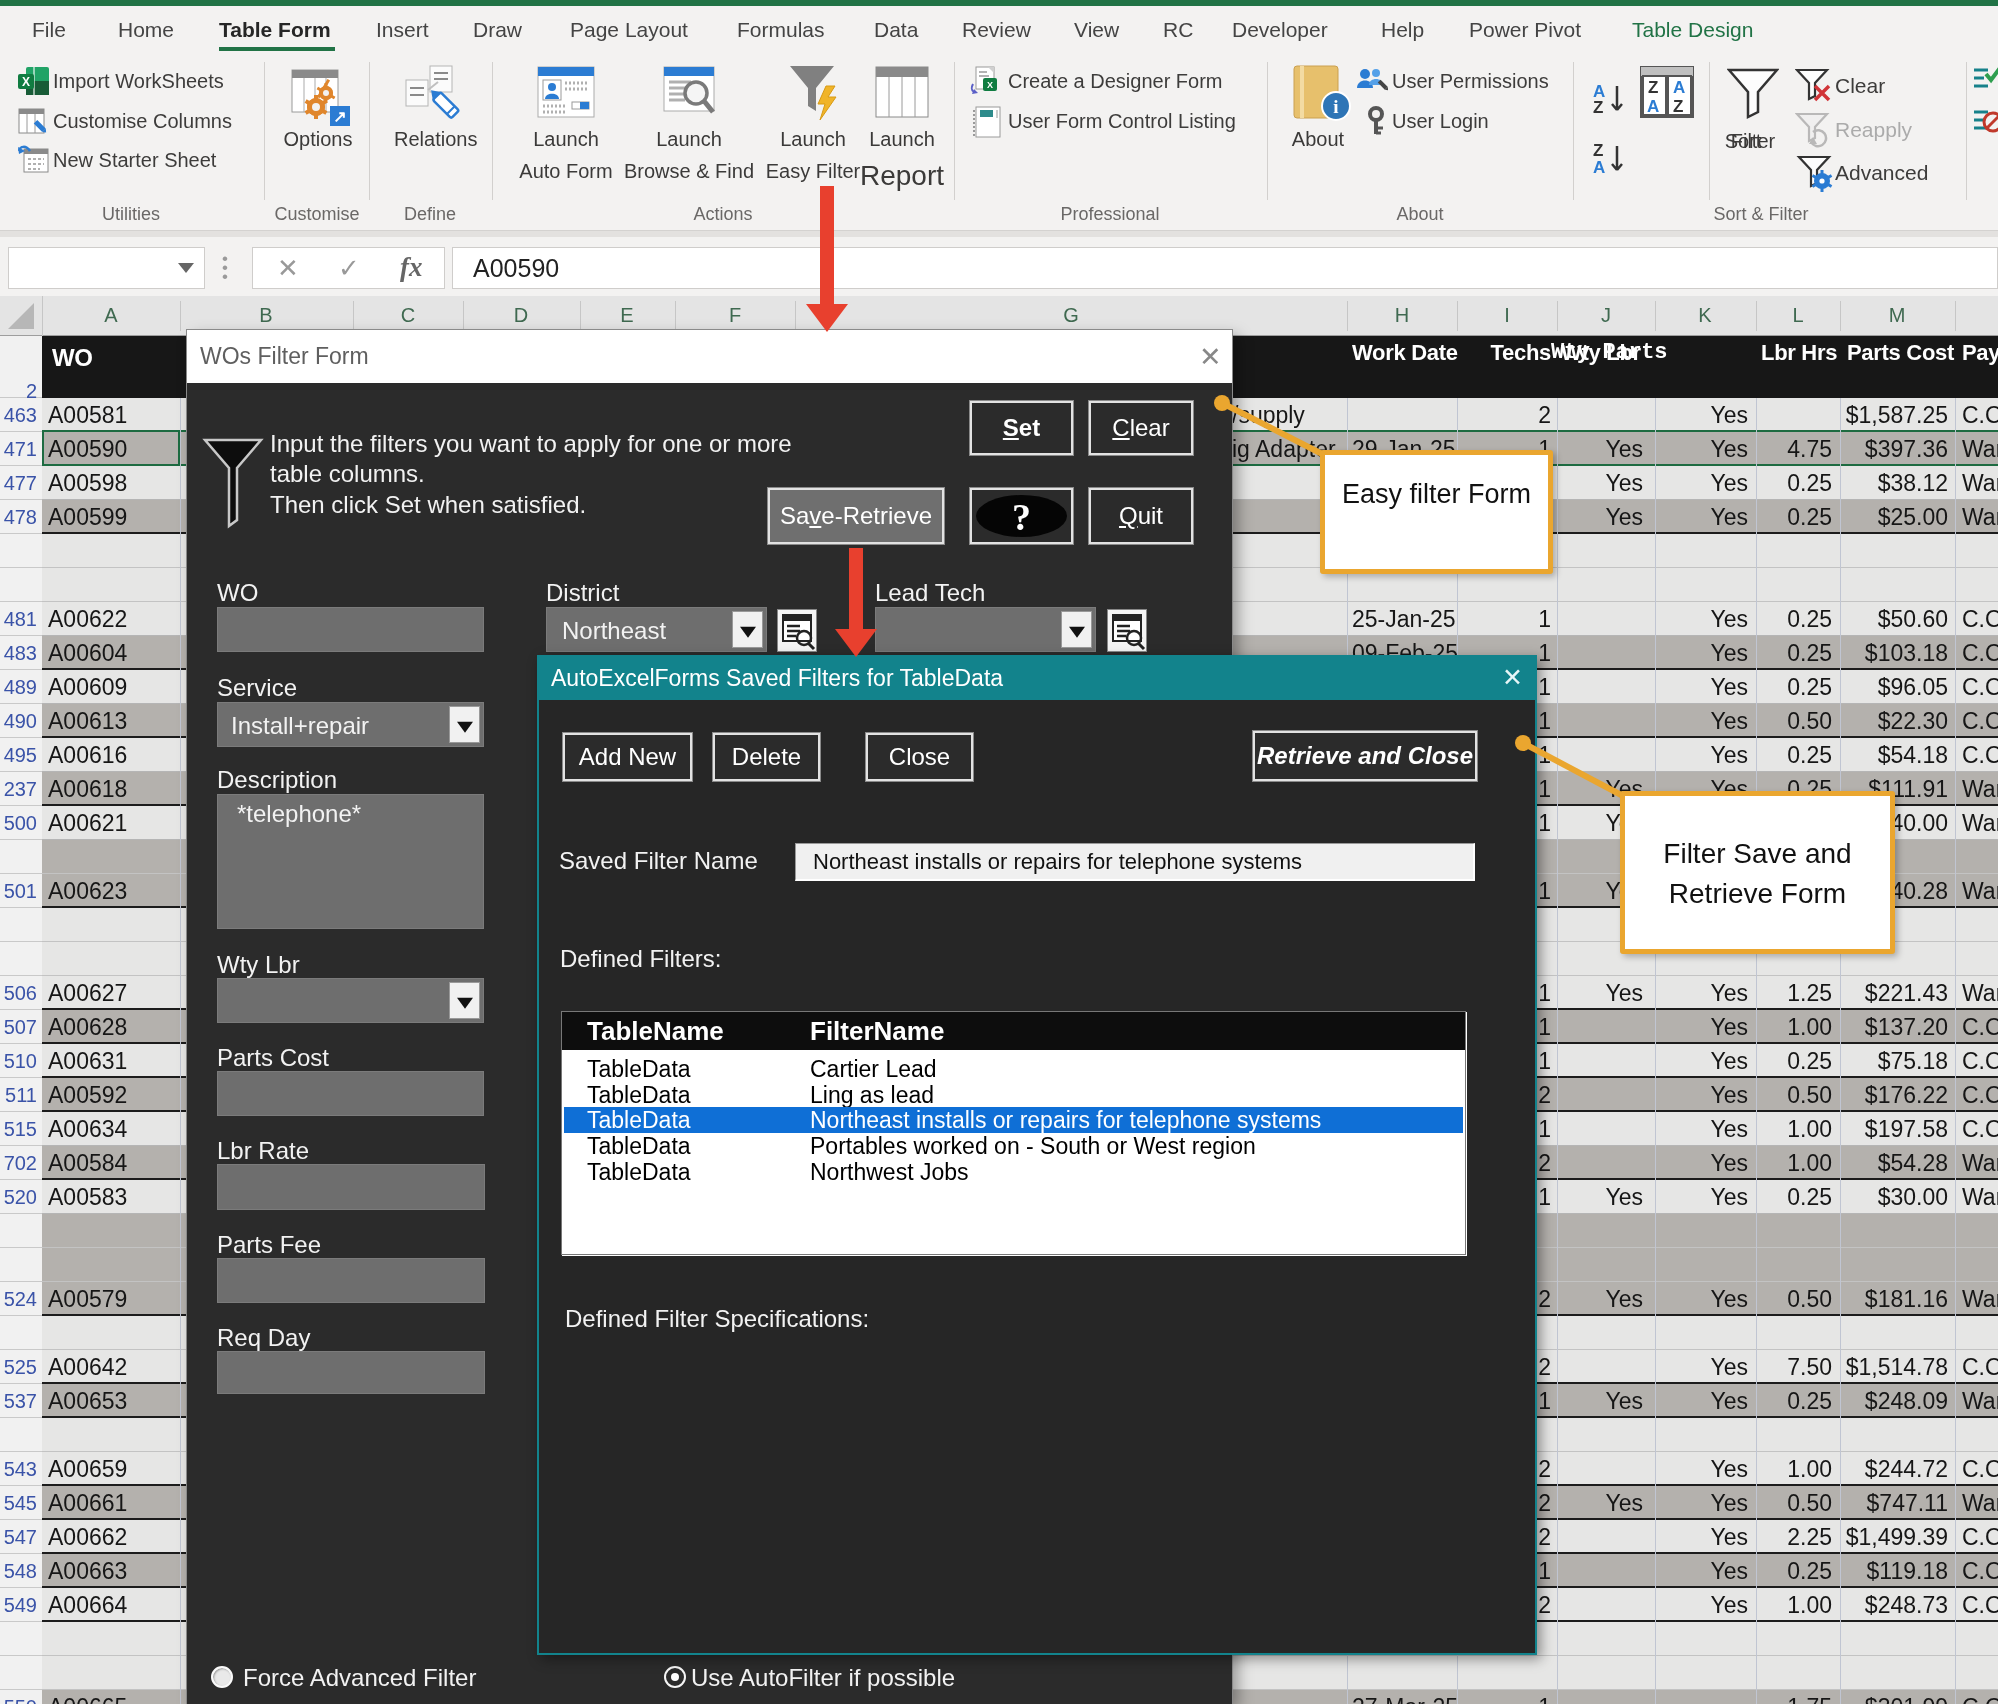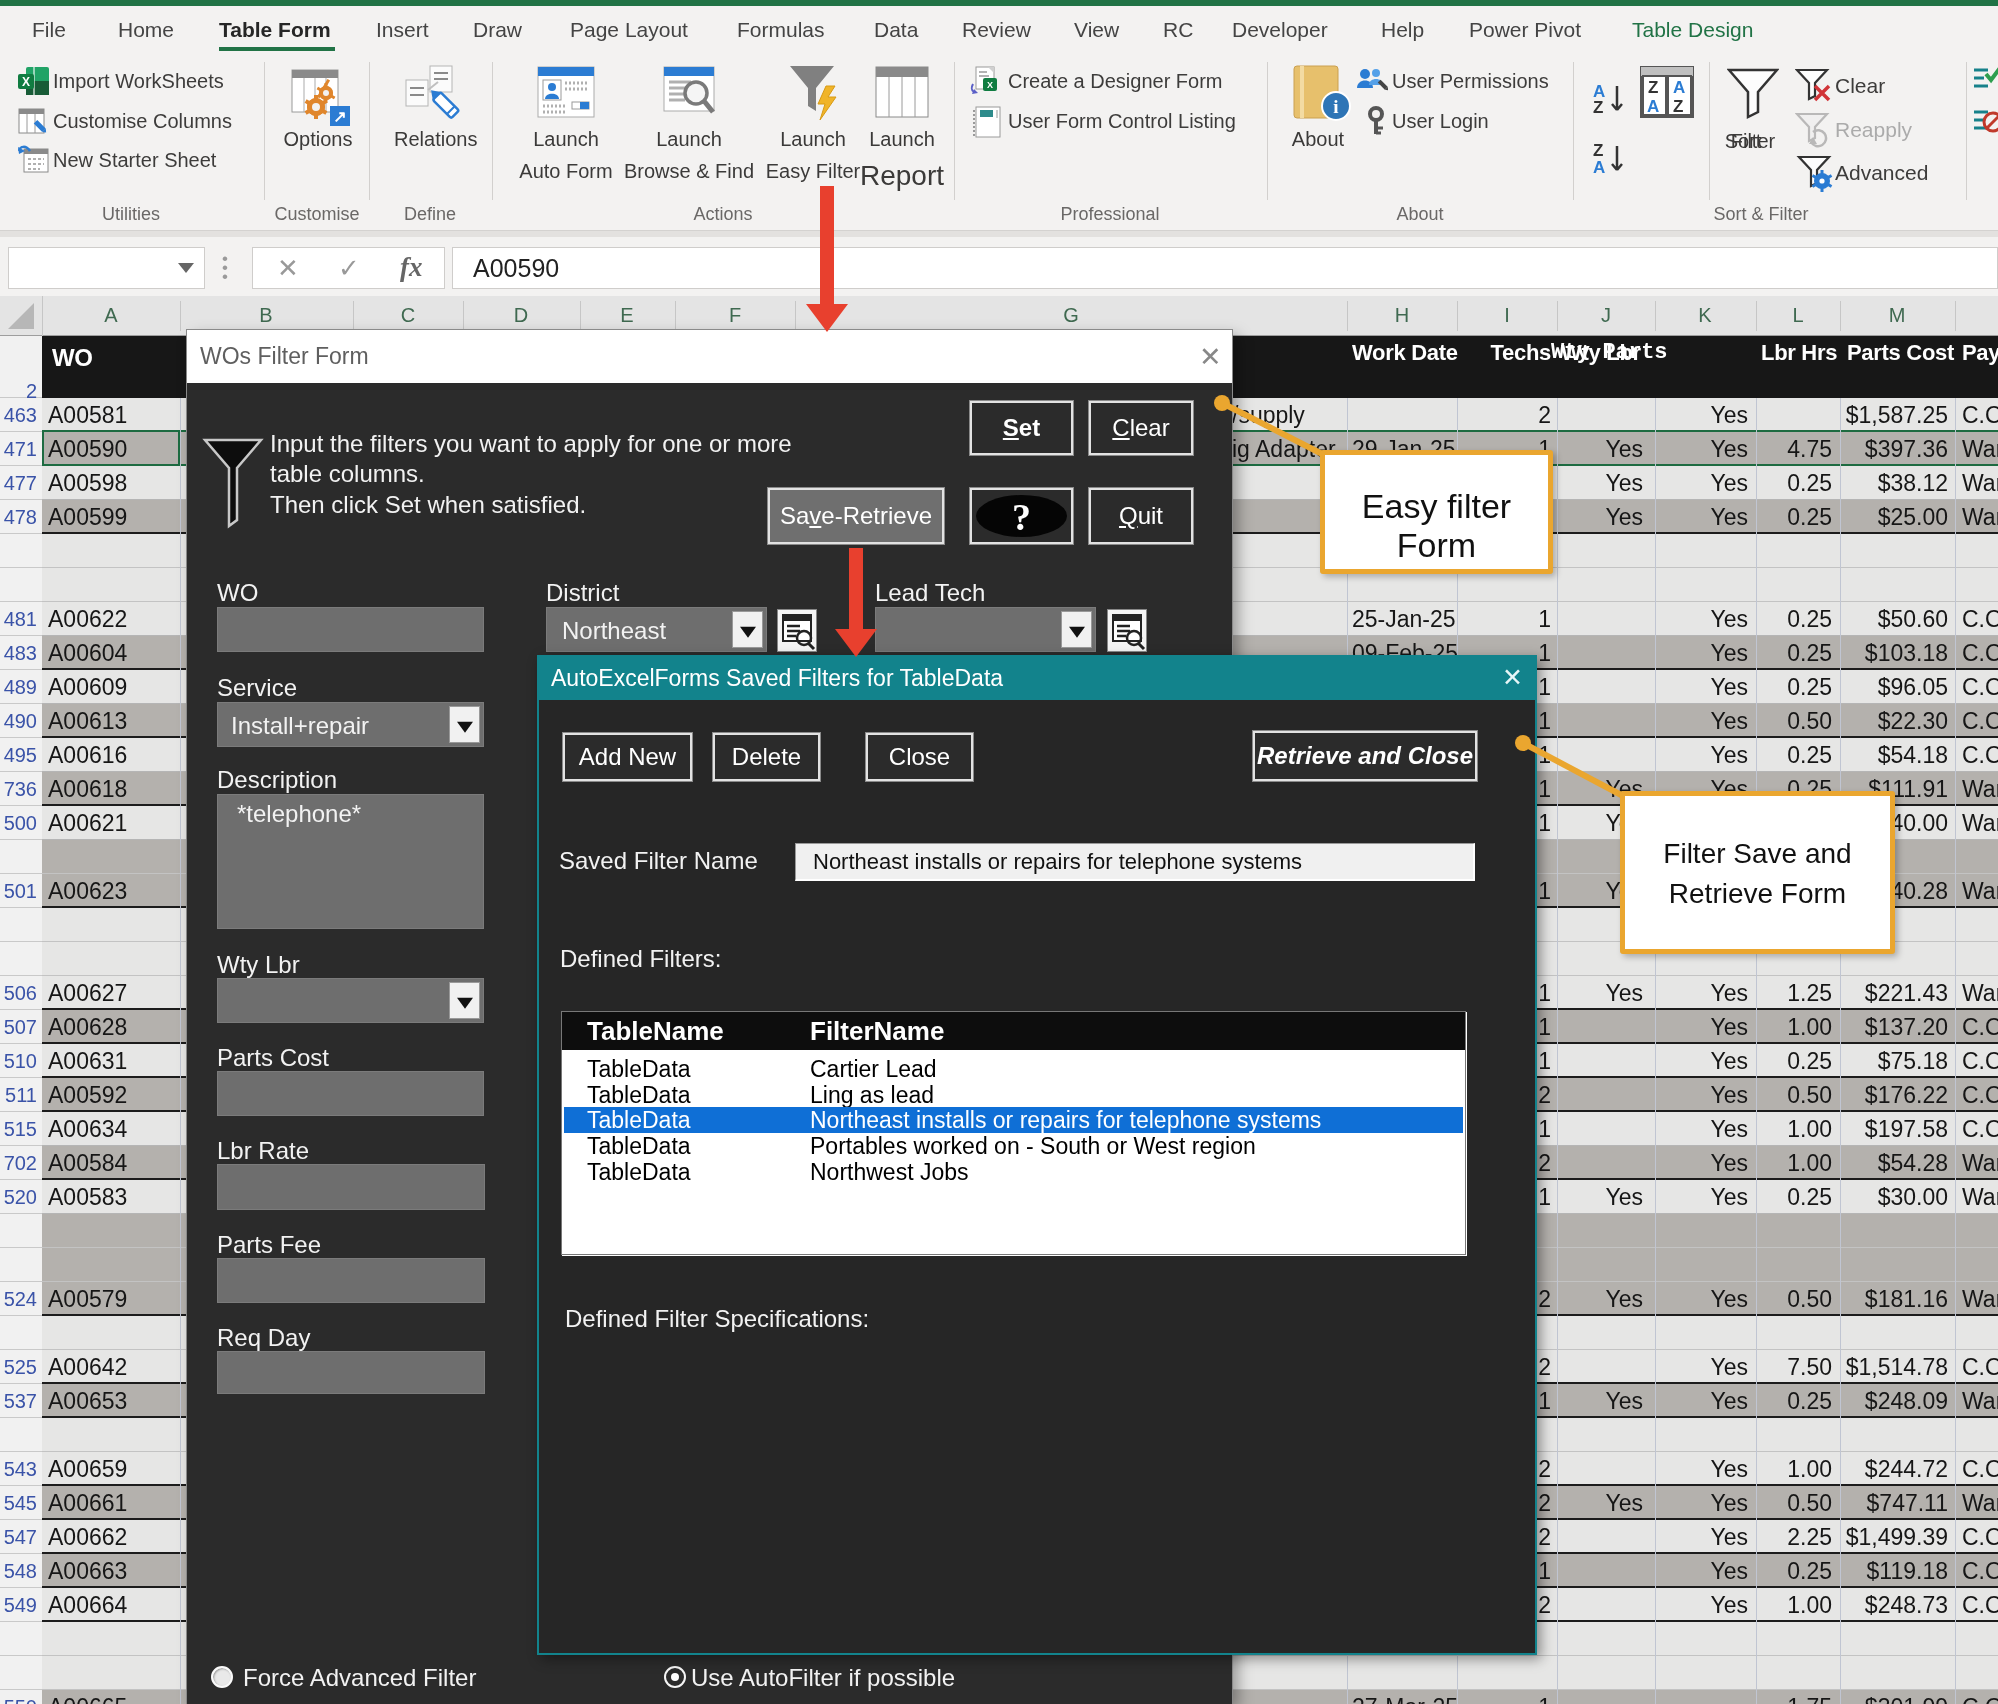--- a/index.html
+++ b/index.html
@@ -417,21 +417,21 @@
 <div class="dcell" style="left:1962px;top:704px;line-height:34px;">C.O</div>
 <div class="abs" style="left:42px;top:738px;width:1956px;height:34px;background:#e6e6e5;border-bottom:1px solid #b5b5b5;"></div>
 <div class="rowhdr" style="top:738px;height:34px;line-height:34px;">495</div>
 <div class="acell" style="top:738px;line-height:34px;">A00616</div>
 <div class="dcell" style="left:1457px;width:94px;top:738px;line-height:34px;text-align:right;">1</div>
 <div class="dcell" style="left:1655px;width:93px;top:738px;line-height:34px;text-align:right;">Yes</div>
 <div class="dcell" style="left:1756px;width:76px;top:738px;line-height:34px;text-align:right;">0.25</div>
 <div class="dcell" style="left:1790px;width:158px;top:738px;line-height:34px;text-align:right;">$54.18</div>
 <div class="dcell" style="left:1962px;top:738px;line-height:34px;">C.O</div>
 <div class="abs" style="left:42px;top:772px;width:1956px;height:34px;background:#b4b1ad;border-bottom:2px solid #1c1c1c;"></div>
-<div class="rowhdr" style="top:772px;height:34px;line-height:34px;">736</div>
+<div class="rowhdr" style="top:772px;height:34px;line-height:34px;">237</div>
 <div class="acell" style="top:772px;line-height:34px;">A00618</div>
 <div class="dcell" style="left:1457px;width:94px;top:772px;line-height:34px;text-align:right;">1</div>
 <div class="dcell" style="left:1557px;width:86px;top:772px;line-height:34px;text-align:right;">Yes</div>
 <div class="dcell" style="left:1655px;width:93px;top:772px;line-height:34px;text-align:right;">Yes</div>
 <div class="dcell" style="left:1756px;width:76px;top:772px;line-height:34px;text-align:right;">0.25</div>
 <div class="dcell" style="left:1790px;width:158px;top:772px;line-height:34px;text-align:right;">$111.91</div>
 <div class="dcell" style="left:1962px;top:772px;line-height:34px;">War</div>
 <div class="abs" style="left:42px;top:806px;width:1956px;height:34px;background:#e6e6e5;border-bottom:1px solid #b5b5b5;"></div>
 <div class="rowhdr" style="top:806px;height:34px;line-height:34px;">500</div>
 <div class="acell" style="top:806px;line-height:34px;">A00621</div>
@@ -751,21 +751,21 @@
 
 </div>
 
 <svg class="abs" style="left:0;top:0;z-index:30;" width="1998" height="1704" viewBox="0 0 1998 1704" pointer-events="none">
   <line x1="1222" y1="403" x2="1330" y2="458" stroke="#eaa62f" stroke-width="6"></line>
   <circle cx="1222" cy="403" r="8" fill="#eaa62f"></circle>
   <line x1="1523" y1="743" x2="1625" y2="797" stroke="#eaa62f" stroke-width="6"></line>
   <circle cx="1523" cy="743" r="8" fill="#eaa62f"></circle>
 </svg>
 <div class="abs" style="left:1320px;top:450px;width:233px;height:124px;background:#fff;border:5px solid #eaa62f;border-radius:3px;box-shadow:3px 3px 6px rgba(0,0,0,.25);z-index:31;">
-  <div style="margin-top:32px;text-align:center;font-size:34px;color:#111;">Easy filter Form</div>
+  <div style="margin-top:24px;text-align:center;font-size:27px;color:#111;">Easy filter Form</div>
 </div>
 <div class="abs" style="left:1620px;top:791px;width:275px;height:163px;background:#fff;border:5px solid #eaa62f;border-radius:3px;box-shadow:3px 3px 6px rgba(0,0,0,.25);z-index:31;">
   <div style="margin-top:38px;text-align:center;font-size:28px;color:#111;line-height:40px;">Filter Save and<br>Retrieve Form</div>
 </div>
 <svg class="abs" style="left:0;top:0;z-index:40;" width="1998" height="1704" viewBox="0 0 1998 1704" pointer-events="none">
   <rect x="820" y="186" width="14" height="118" fill="#e8402e"></rect>
   <polygon points="806,304 848,304 827,332" fill="#e8402e"></polygon>
   <rect x="849" y="548" width="14" height="81" fill="#e8402e"></rect>
   <polygon points="835,629 877,629 856,657" fill="#e8402e"></polygon>
 </svg>

